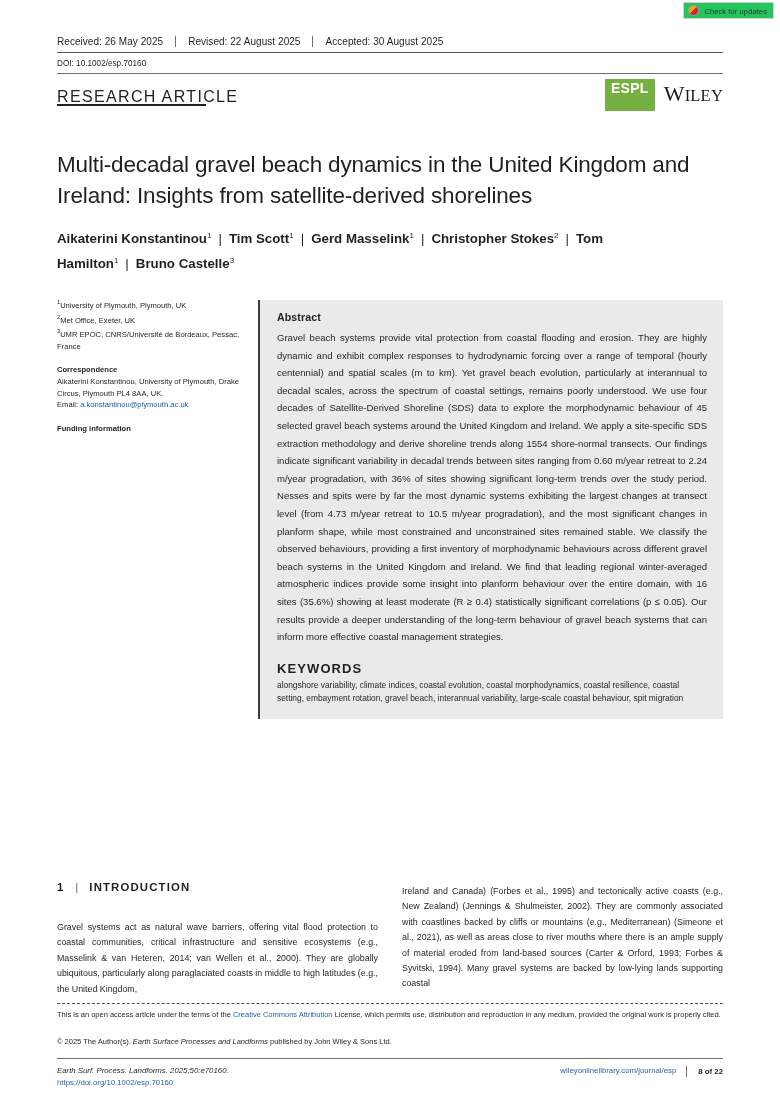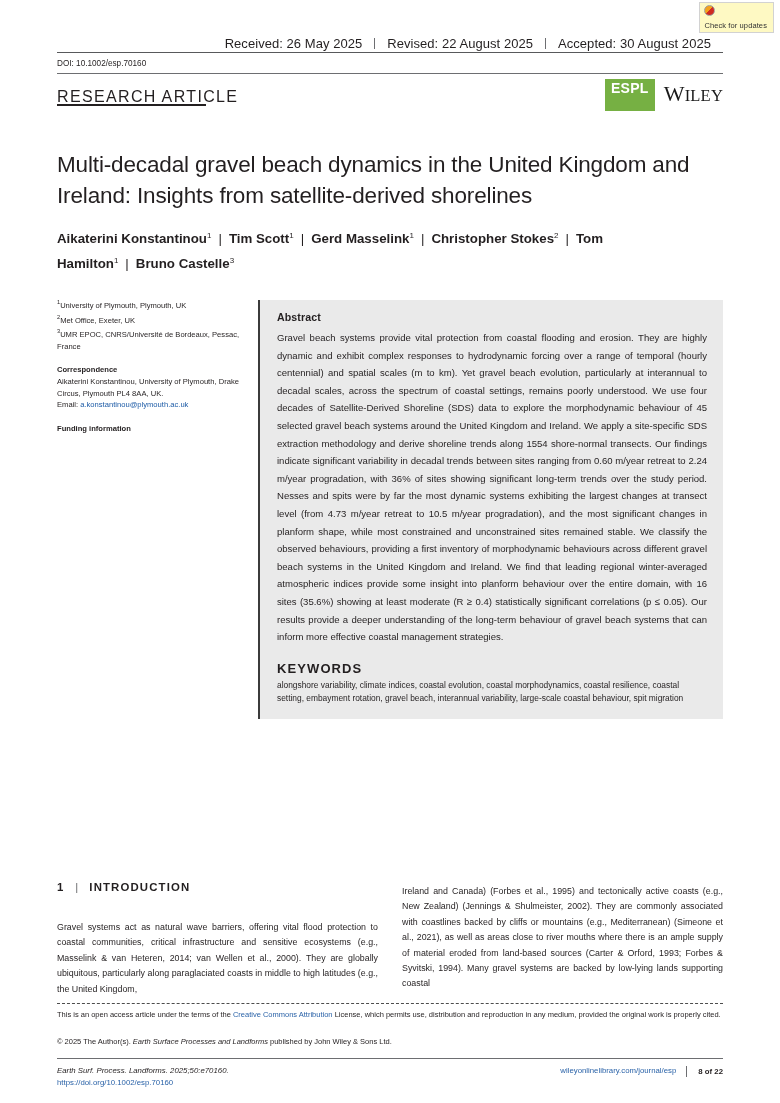--- a/index.html
+++ b/index.html
@@ -22,51 +22,49 @@
     height: 1103px;
     box-sizing: border-box;
   }
 
   
   .updates-badge {
     position: absolute;
     right: 6px;
     top: 2px;
     display: flex;
-    align-items: flex-start;
+    align-items: flex-end;
     gap: 5px;
-    background: #fef9c3;
+    background: #22c55e;
     border: 1px solid #d2d2d2;
     padding: 2px 6px 2px 4px;
     font-size: 7.5px;
     color: #333;
     letter-spacing: .1px;
-    flex-direction: column;
   }
   .updates-badge .cfu-icon {
     width: 11px; height: 11px;
     border-radius: 50%;
     background: linear-gradient(135deg,#f4a21e 0 48%, #d02a22 48% 100%);
     border: 1.2px solid #9d9d9d;
     box-sizing: border-box;
     flex: none;
   }
 
   
   .history {
     position: absolute;
     left: 57px;
     top: 36px;
     width: 666px;
     display: flex;
     align-items: center;
-    font-size: 13px;
+    font-size: 10px;
     color: #231f20;
     letter-spacing: .05px;
-    justify-content: flex-end;
   }
   .history .h-item { padding-right: 12px; }
   .history .h-item + .h-item { padding-left: 12px; border-left: 1px solid #6d6e71; line-height: 11px;}
   .rule-thin {
     position: absolute;
     left: 57px;
     width: 666px;
     height: 1px;
     background: #58595b;
   }

